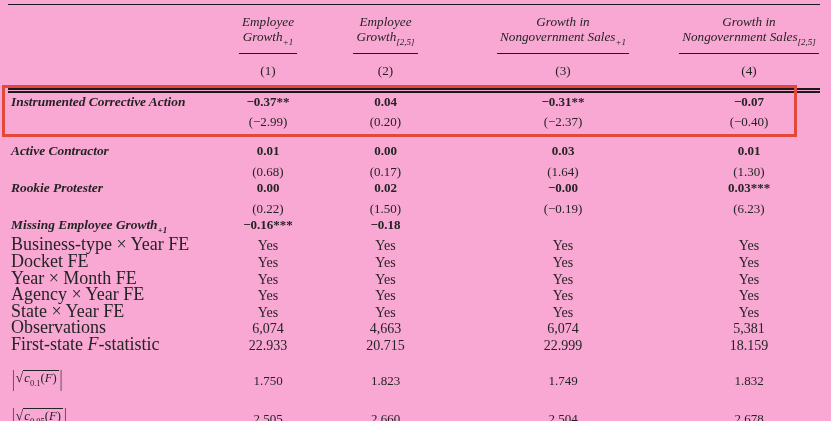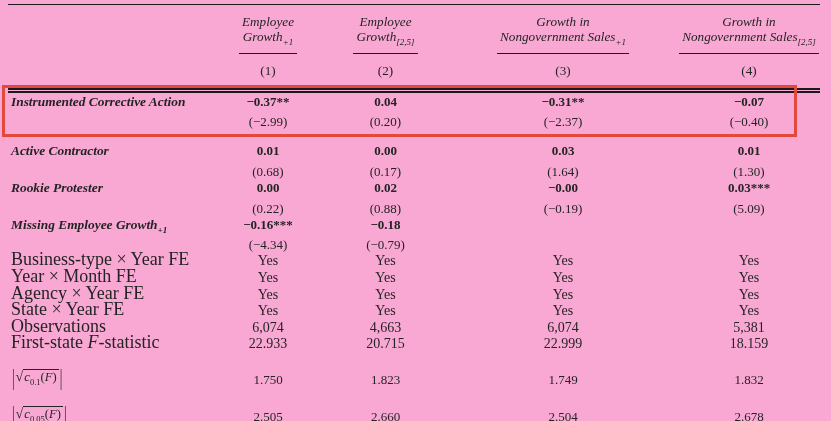--- a/index.html
+++ b/index.html
@@ -128,42 +128,42 @@
         <tr class="est">
           <td class="lbl"><span>Rookie Protester</span><sub></sub></td>
           <td>0.00</td>
           <td>0.02</td>
           <td>−0.00</td>
           <td>0.03***</td>
         </tr>
         <tr class="tstat">
           <td class="lbl"></td>
           <td>(0.22)</td>
-          <td>(0.88)</td>
+          <td>(1.50)</td>
           <td>(−0.19)</td>
-          <td>(5.09)</td>
+          <td>(6.23)</td>
         </tr>
 
         <tr class="est">
           <td class="lbl"><span>Missing Employee Growth</span><sub>+1</sub></td>
           <td>−0.16***</td>
           <td>−0.18</td>
           <td></td>
           <td></td>
         </tr>
-        <tr class="tstat">
-          <td class="lbl"></td>
-          <td>(−4.34)</td>
-          <td>(−0.79)</td>
-          <td></td>
-          <td></td>
-        </tr>
 
         <tr class="fe">
           <td class="lbl"><span>Business-type × Year FE</span><span class="fit"></span><span></span></td>
+          <td>Yes</td>
+          <td>Yes</td>
+          <td>Yes</td>
+          <td>Yes</td>
+        </tr>
+        <tr class="fe">
+          <td class="lbl"><span>Docket FE</span><span class="fit"></span><span></span></td>
           <td>Yes</td>
           <td>Yes</td>
           <td>Yes</td>
           <td>Yes</td>
         </tr>
         <tr class="fe">
           <td class="lbl"><span>Year × Month FE</span><span class="fit"></span><span></span></td>
           <td>Yes</td>
           <td>Yes</td>
           <td>Yes</td>

